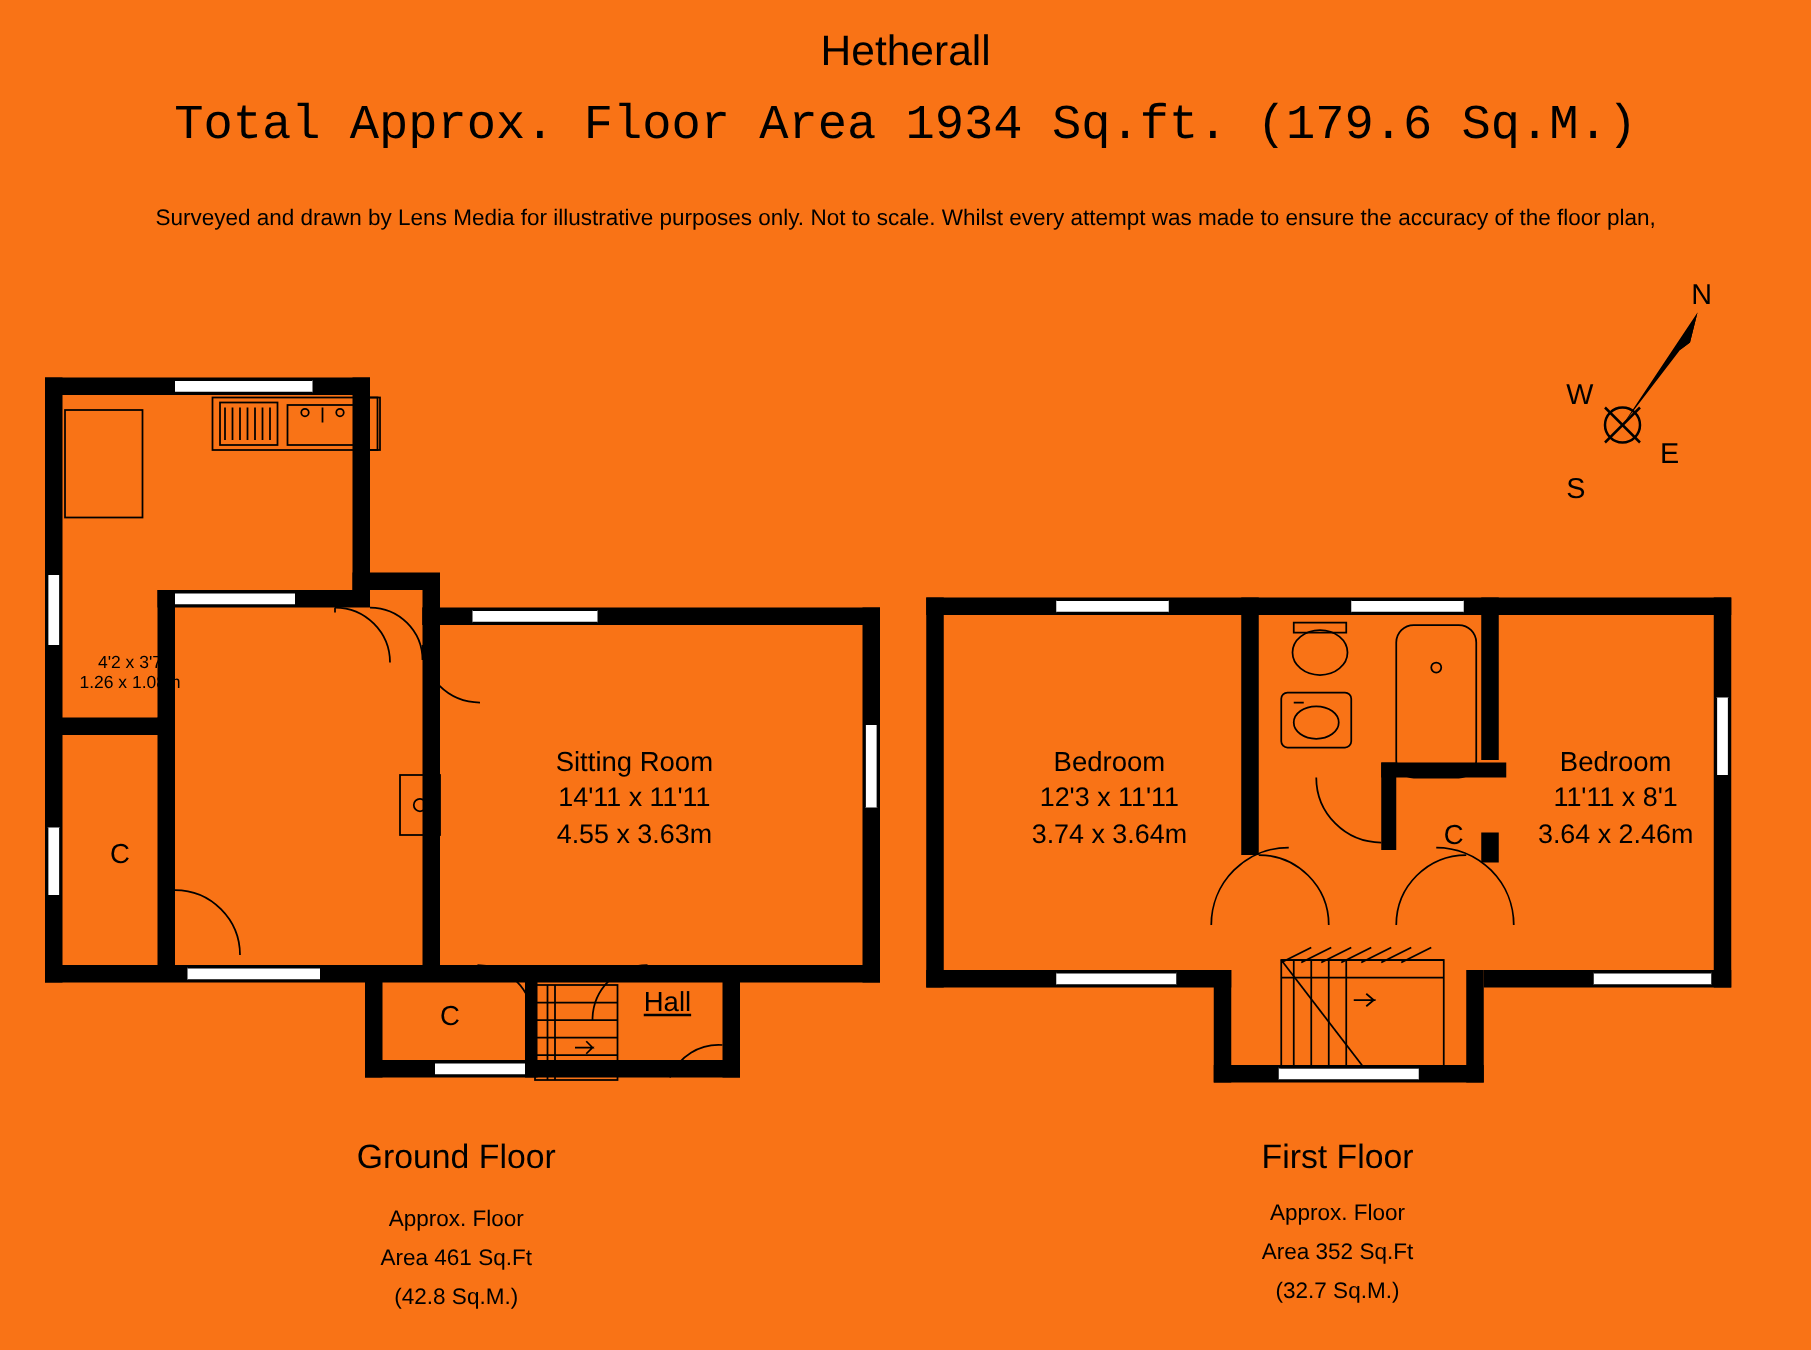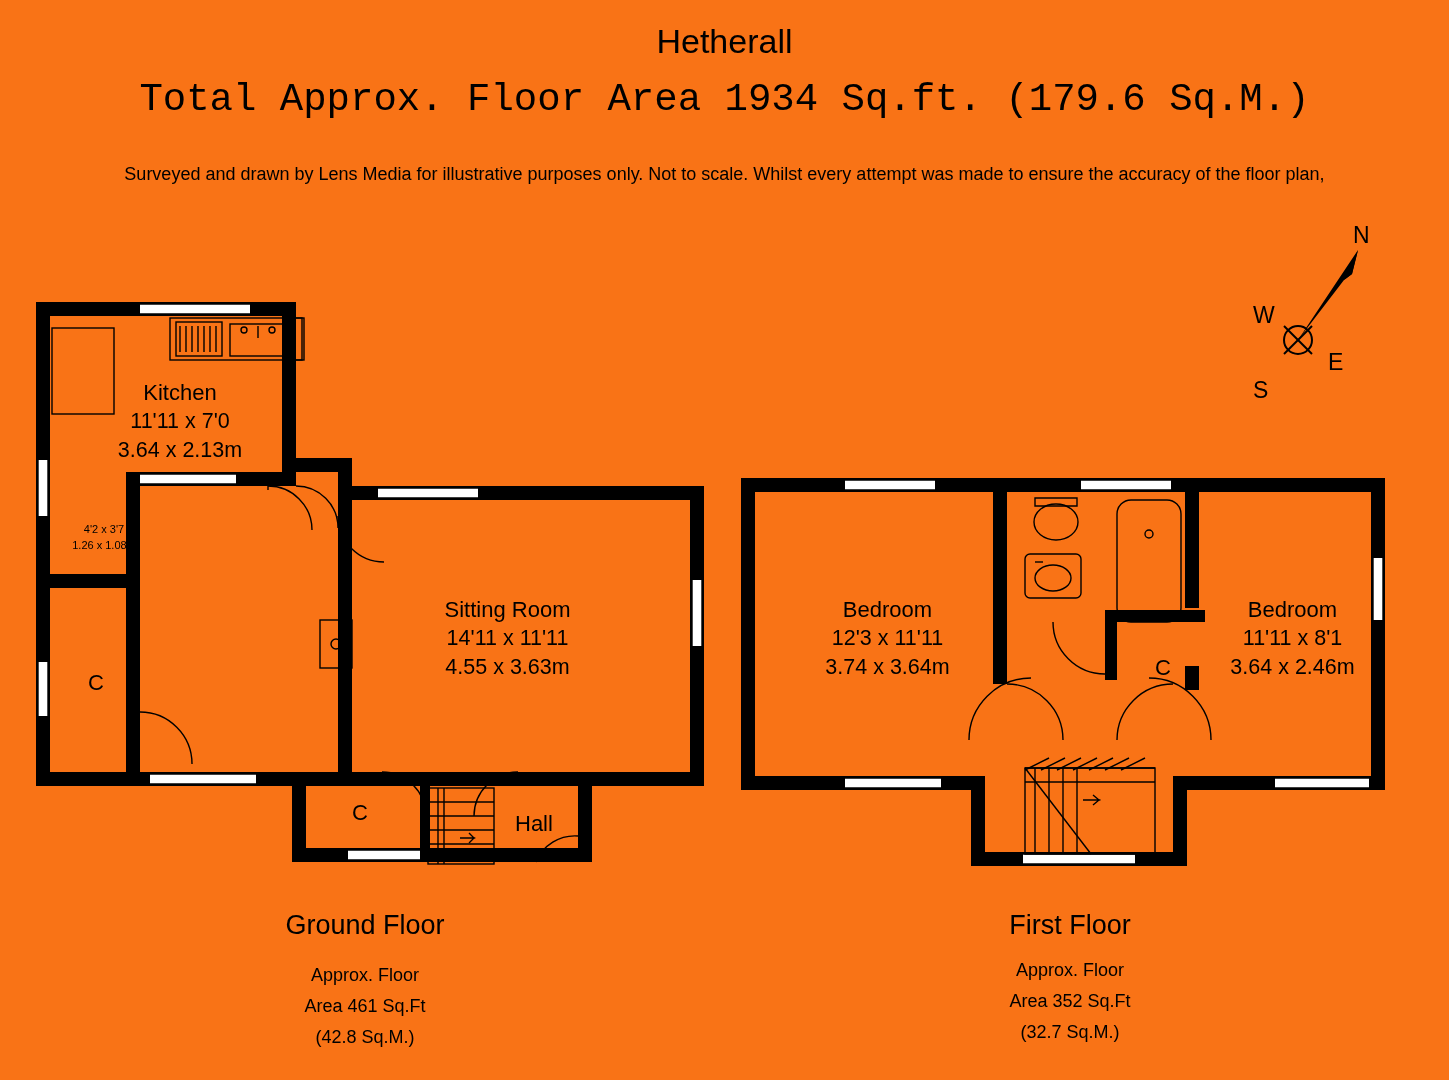--- a/index.html
+++ b/index.html
@@ -84,21 +84,21 @@
     position: absolute;
     text-align: center;
     font-size: 21.5px;
     line-height: 29px;
     white-space: nowrap;
   }
   .room .nm { font-size: 22px; }
   .tiny {
     position: absolute;
     text-align: center;
-    font-size: 11px;
+    font-size: 14px;
     line-height: 16px;
     white-space: nowrap;
   }
   .cupboard {
     position: absolute;
     font-size: 22px;
   }
   .hall {
     position: absolute;
     font-size: 22px;
@@ -235,41 +235,36 @@
       <line x1="398" y1="540" x2="464" y2="540" class="thin1"></line>
       <line x1="398" y1="554" x2="464" y2="554" class="thin1"></line>
       <line x1="408" y1="498" x2="408" y2="574" class="thin1"></line>
       <line x1="414" y1="498" x2="414" y2="574" class="thin1"></line>
       <path d="M430 548 l14 0 l-5 -5 M430 548 l14 0 l-5 5" class="thin1"></path>
 
       <rect x="390" y="482" width="10" height="90" class="wall"></rect>
     </svg>
   </div>
 
-  <div class="room" style="left:80px; top:378px; width:200px;">
-    <div class="nm">Kitchen</div>
-    <div>11'11 x 7'0</div>
-    <div>3.64 x 2.13m</div>
-  </div>
 
 
   <div class="room" style="left:400px; top:595px; width:215px;">
     <div class="nm">Sitting Room</div>
     <div>14'11 x 11'11</div>
     <div>4.55 x 3.63m</div>
   </div>
 
   <div class="tiny" style="left:44px; top:521px; width:120px;">
     <div>4'2 x 3'7</div>
     <div>1.26 x 1.08m</div>
   </div>
 
   <div class="cupboard" style="left:88px; top:670px;">C</div>
   <div class="cupboard" style="left:352px; top:800px;">C</div>
-  <div class="hall" style="left:515px; top:811px;">Hall</div>
+  <div class="hall" style="left:515px; top:789px;text-decoration:underline;">Hall</div>
 
   <div style="position:absolute;left:735px;top:470px;">
     <svg width="660" height="410" viewBox="0 0 660 410">
 
       <rect x="6" y="8" width="14" height="312" class="wall"></rect>
       <rect x="6" y="8" width="644" height="14" class="wall"></rect>
       <rect x="636" y="8" width="14" height="312" class="wall"></rect>
 
       <rect x="110" y="10" width="90" height="10" class="white"></rect>
       <line x1="110" y1="10" x2="200" y2="10" class="thin1"></line>

